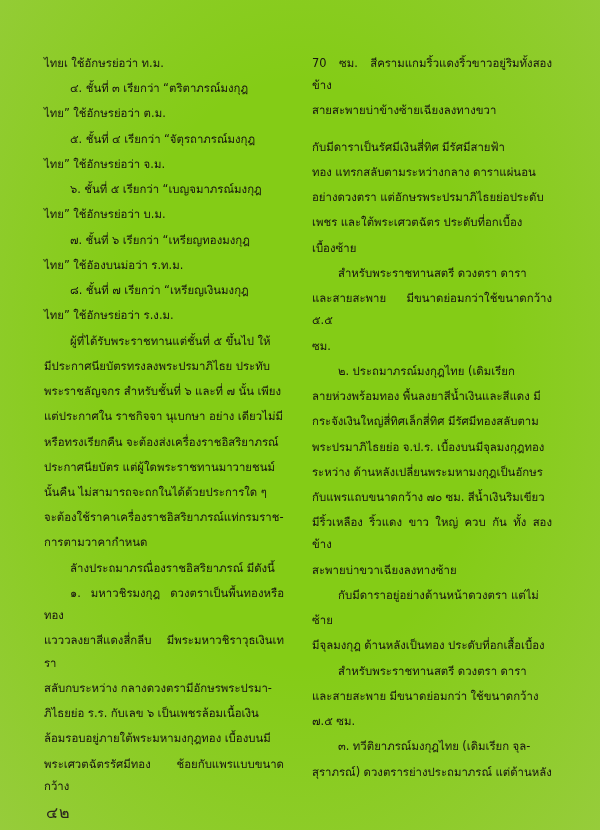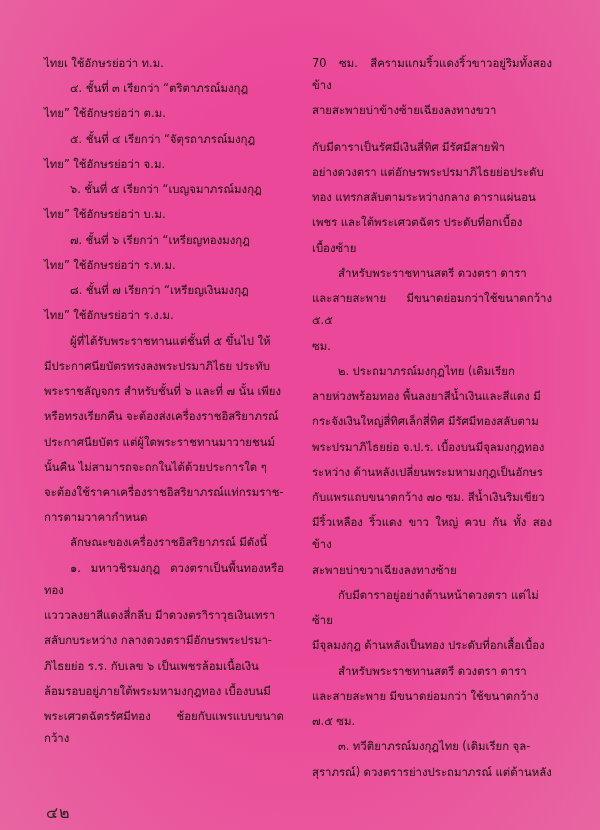--- a/index.html
+++ b/index.html
@@ -11,21 +11,21 @@
     height: 830px;
     background: #ffffff;
     font-family: "DejaVu Sans", "Liberation Sans", sans-serif;
     color: #161412;
     overflow: hidden;
   }
   .page {
     position: relative;
     width: 600px;
     height: 830px;
-    background: #ec4899;
+    background: #84cc16;
     box-sizing: border-box;
     padding: 52px 44px 40px 44px;
   }
   
   .page::before {
     content: "";
     position: absolute;
     inset: 0;
     background:
       radial-gradient(ellipse at 50% 45%, rgba(255,255,255,0.0) 45%, rgba(215,205,190,0.22) 100%);
@@ -74,47 +74,48 @@
 
     <div class="col" id="left-col">
         <p>ไทยเ ใช้อักษรย่อว่า ท.ม.</p>
         <p class="indent">๔.  ชั้นที่ ๓   เรียกว่า “ตริตาภรณ์มงกุฎ</p>
         <p>ไทย” ใช้อักษรย่อว่า ต.ม.</p>
         <p class="indent">๕.  ชั้นที่ ๔   เรียกว่า “จัตุรถาภรณ์มงกุฎ</p>
         <p>ไทย” ใช้อักษรย่อว่า จ.ม.</p>
         <p class="indent">๖.  ชั้นที่ ๕  เรียกว่า “เบญจมาภรณ์มงกุฎ</p>
         <p>ไทย” ใช้อักษรย่อว่า บ.ม.</p>
         <p class="indent">๗. ชั้นที่ ๖  เรียกว่า “เหรียญทองมงกุฎ</p>
-        <p>ไทย” ใช้อักษรย่อว่า ร.ท.ม.</p>
+        <p>ไทย” ใช้อัองบนม่อว่า ร.ท.ม.</p>
         <p class="indent">๘. ชั้นที่ ๗   เรียกว่า “เหรียญเงินมงกุฎ</p>
         <p>ไทย” ใช้อักษรย่อว่า ร.ง.ม.</p>
         <p class="indent">ผู้ที่ได้รับพระราชทานแต่ชั้นที่ ๕ ขึ้นไป ให้</p>
         <p>มีประกาศนียบัตรทรงลงพระปรมาภิไธย  ประทับ</p>
         <p>พระราชลัญจกร สำหรับชั้นที่ ๖ และที่ ๗ นั้น เพียง</p>
+        <p>แต่ประกาศใน ราชกิจจา นุเบกษา อย่าง เดียวไม่มี</p>
         <p>หรือทรงเรียกคืน   จะต้องส่งเครื่องราชอิสริยาภรณ์</p>
         <p>ประกาศนียบัตร        แต่ผู้ใดพระราชทานมาวายชนม์</p>
         <p>นั้นคืน  ไม่สามารถจะถกในได้ด้วยประการใด ๆ</p>
         <p>จะต้องใช้ราคาเครื่องราชอิสริยาภรณ์แท่กรมราช-</p>
         <p>การตามวาคากำหนด</p>
-        <p class="indent">ลักษณะของเครื่องราชอิสริยาภรณ์  มีดังนี้</p>
+        <p class="indent">ลัางประถมาภรณื่องราชอิสริยาภรณ์  มีดังนี้</p>
         <p class="indent">๑.  มหาวชิรมงกุฎ  ดวงตราเป็นพื้นทองหรือทอง</p>
-        <p>แวววลงยาสีแดงสี่กลีบ  มีาดวงตราิราวุธเงินเทรา</p>
+        <p>แวววลงยาสีแดงสี่กลีบ  มีพระมหาวชิราวุธเงินเทรา</p>
         <p>สลับกบระหว่าง    กลางดวงตรามีอักษรพระปรมา-</p>
         <p>ภิไธยย่อ ร.ร. กับเลข ๖   เป็นเพชรล้อมเนื้อเงิน</p>
         <p>ล้อมรอบอยู่ภายใต้พระมหามงกุฎทอง    เบื้องบนมี</p>
         <p>พระเศวตฉัตรรัศมีทอง ช้อยกับแพรแบบขนาดกว้าง</p>
       </div>
 
     <div class="col" id="right-col">
         <p>70 ซม.  สีครามแกมริ้วแดงริ้วขาวอยู่ริมทั้งสองข้าง</p>
         <p>สายสะพายบ่าข้างซ้ายเฉียงลงทางขวา</p>
         <p class="blank"></p>
         <p>กับมีดาราเป็นรัศมีเงินสี่ทิศ   มีรัศมีสายฟ้า</p>
+        <p>ทอง  แทรกสลับตามระหว่างกลาง  ดาราแผ่นอน</p>
         <p>อย่างดวงตรา     แต่อักษรพระปรมาภิไธยย่อประดับ</p>
-        <p>ทอง  แทรกสลับตามระหว่างกลาง  ดาราแผ่นอน</p>
         <p>เพชร    และใต้พระเศวตฉัตร    ประดับที่อกเบื้อง</p>
         <p>เบื้องซ้าย</p>
         <p class="indent">สำหรับพระราชทานสตรี  ดวงตรา  ดารา</p>
         <p>และสายสะพาย  มีขนาดย่อมกว่าใช้ขนาดกว้าง ๕.๕</p>
         <p>ซม.</p>
         <p class="indent">๒.  ประถมาภรณ์มงกุฎไทย  (เดิมเรียก</p>
         <p>ลายห่วงพร้อมทอง  พื้นลงยาสีน้ำเงินและสีแดง  มี</p>
         <p>กระจังเงินใหญ่สี่ทิศเล็กสี่ทิศ    มีรัศมีทองสลับตาม</p>
         <p>พระปรมาภิไธยย่อ จ.ป.ร. เบื้องบนมีจุลมงกุฎทอง</p>
         <p>ระหว่าง    ด้านหลังเปลี่ยนพระมหามงกุฎเป็นอักษร</p>

